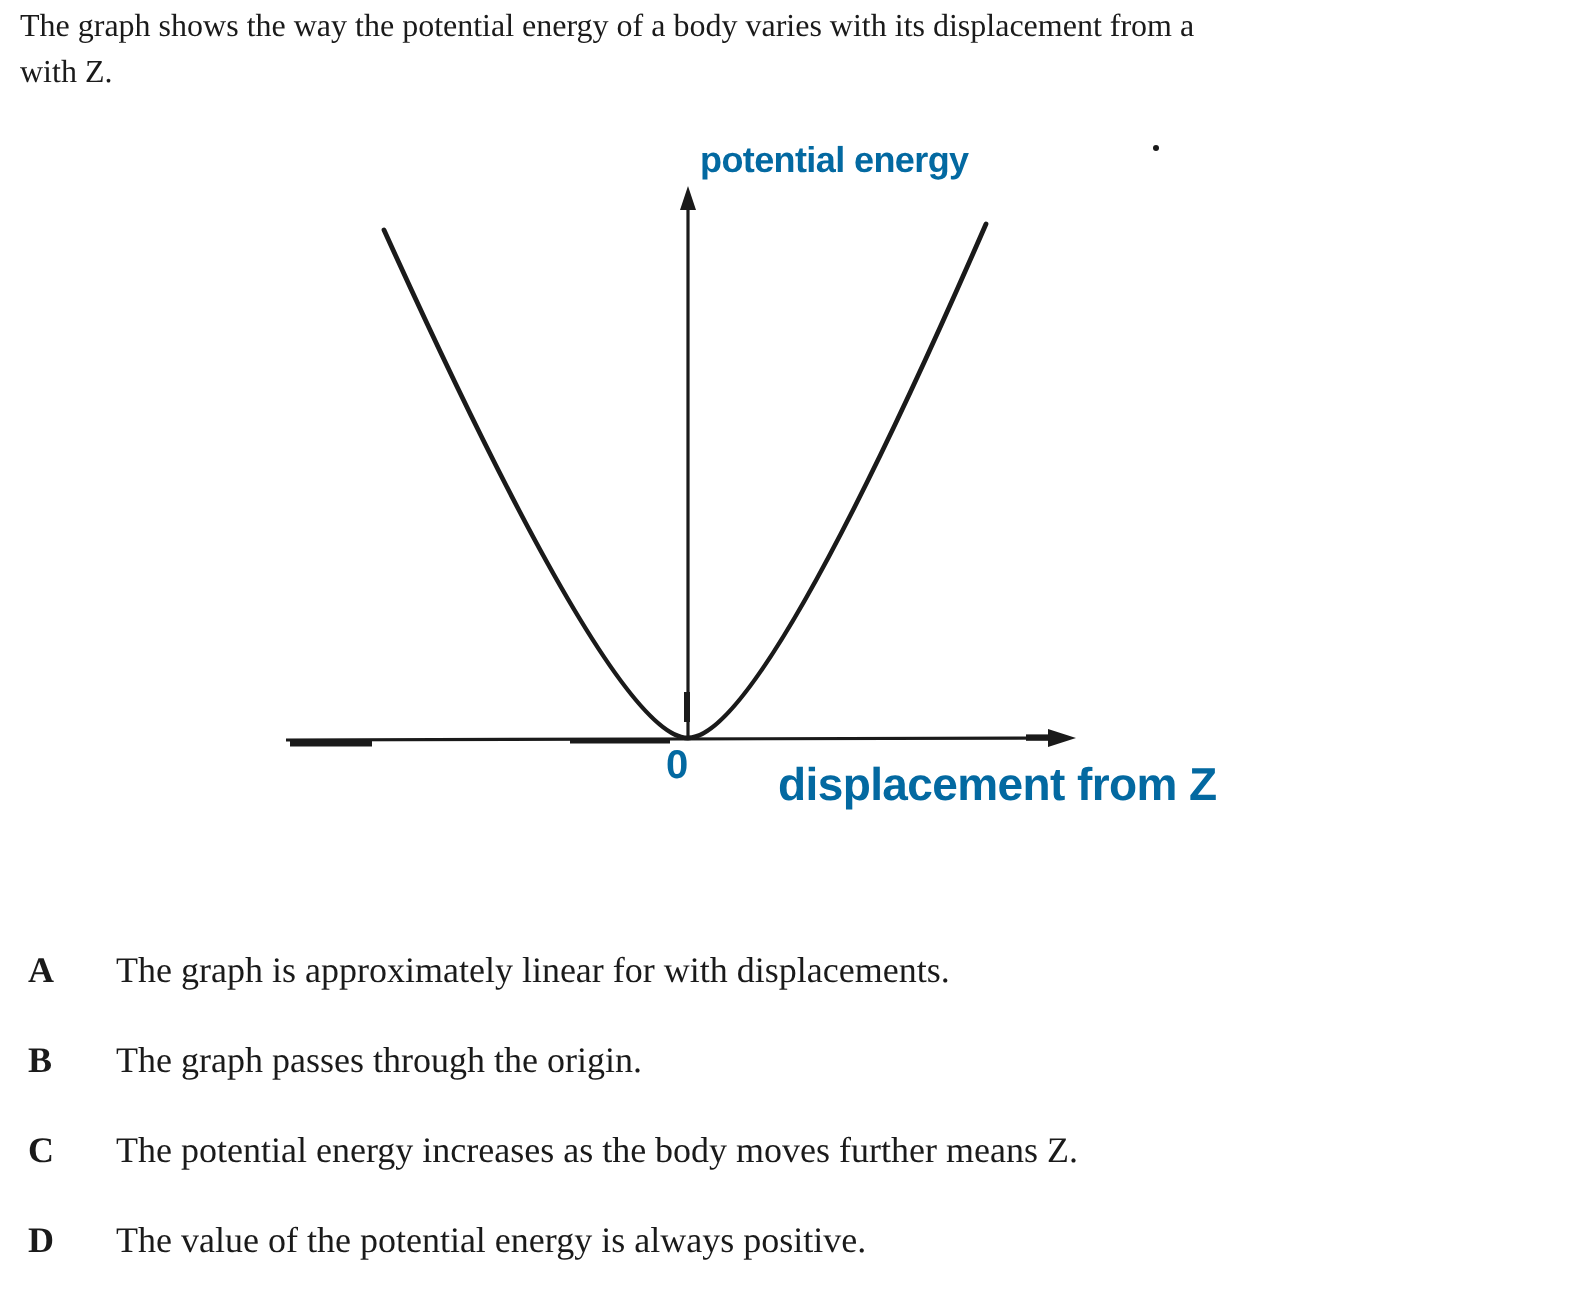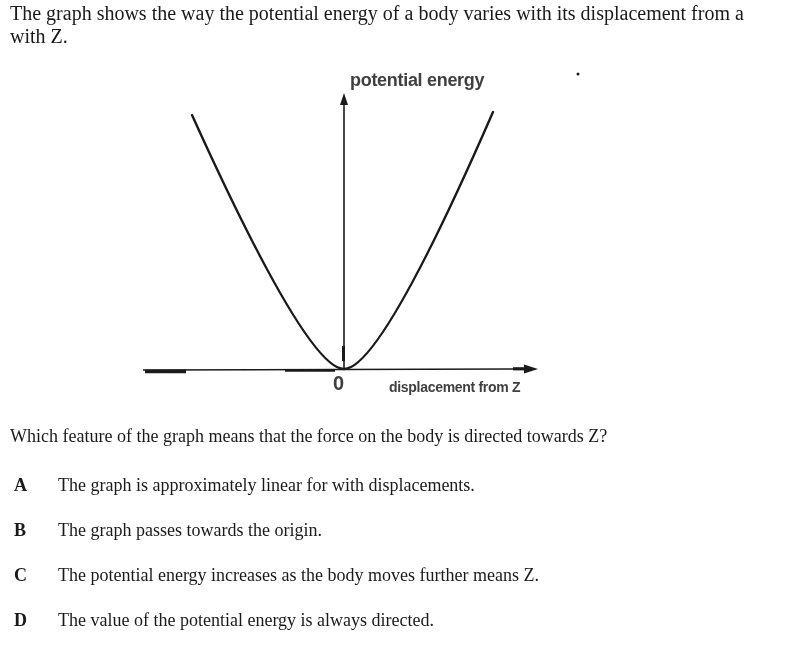--- a/index.html
+++ b/index.html
@@ -9,40 +9,40 @@
     height: 647px;
     background: #ffffff;
     color: #1a1a1a;
     font-family: "Liberation Serif", serif;
     overflow: hidden;
   }
   .intro {
     position: absolute;
     left: 10px;
     top: 2px;
-    font-size: 20px;
+    font-size: 16px;
     line-height: 23px;
   }
   .intro div { white-space: nowrap; }
   .figure-layer {
     position: absolute;
     left: 0; top: 0;
     width: 786px; height: 647px;
   }
   .graph-label {
     position: absolute;
     font-family: "Liberation Sans", sans-serif;
     font-weight: bold;
-    color: #404040;
+    color: #0369a1;
     letter-spacing: -0.3px;
     white-space: nowrap;
   }
   .lbl-potential { left: 350px; top: 70px; font-size: 18px; }
   .lbl-origin    { left: 333px; top: 372px; font-size: 20px; }
-  .lbl-xaxis     { left: 389px; top: 379px; font-size: 14px; }
+  .lbl-xaxis     { left: 389px; top: 379px; font-size: 23px; }
   .question {
     position: absolute;
     left: 10px;
     top: 426px;
     font-size: 18px;
     white-space: nowrap;
   }
   .option {
     position: absolute;
     left: 14px;
@@ -88,32 +88,31 @@
       <path d="M 192 115 Q 307 369 344 369 Q 381 369 493 112" fill="none" stroke="#1a1a1a" stroke-width="2.4" stroke-linecap="round"></path>
 
       <circle cx="578" cy="74" r="1.5" fill="#1a1a1a"></circle>
     </svg>
 
     <div class="graph-label lbl-potential">potential energy</div>
     <div class="graph-label lbl-origin">0</div>
     <div class="graph-label lbl-xaxis">displacement from Z</div>
   </div>
 
-  <div class="question">Which feature of the graph means that the force on the body is directed towards Z?</div>
 
   <div class="option opt-a">
     <span class="letter">A</span>
     <span>The graph is approximately linear for with displacements.</span>
   </div>
   <div class="option opt-b">
     <span class="letter">B</span>
-    <span>The graph passes towards the origin.</span>
+    <span>The graph passes through the origin.</span>
   </div>
   <div class="option opt-c">
     <span class="letter">C</span>
     <span>The potential energy increases as the body moves further means Z.</span>
   </div>
   <div class="option opt-d">
     <span class="letter">D</span>
-    <span>The value of the potential energy is always directed.</span>
+    <span>The value of the potential energy is always positive.</span>
   </div>
 
 </div>
 
 </body></html>

